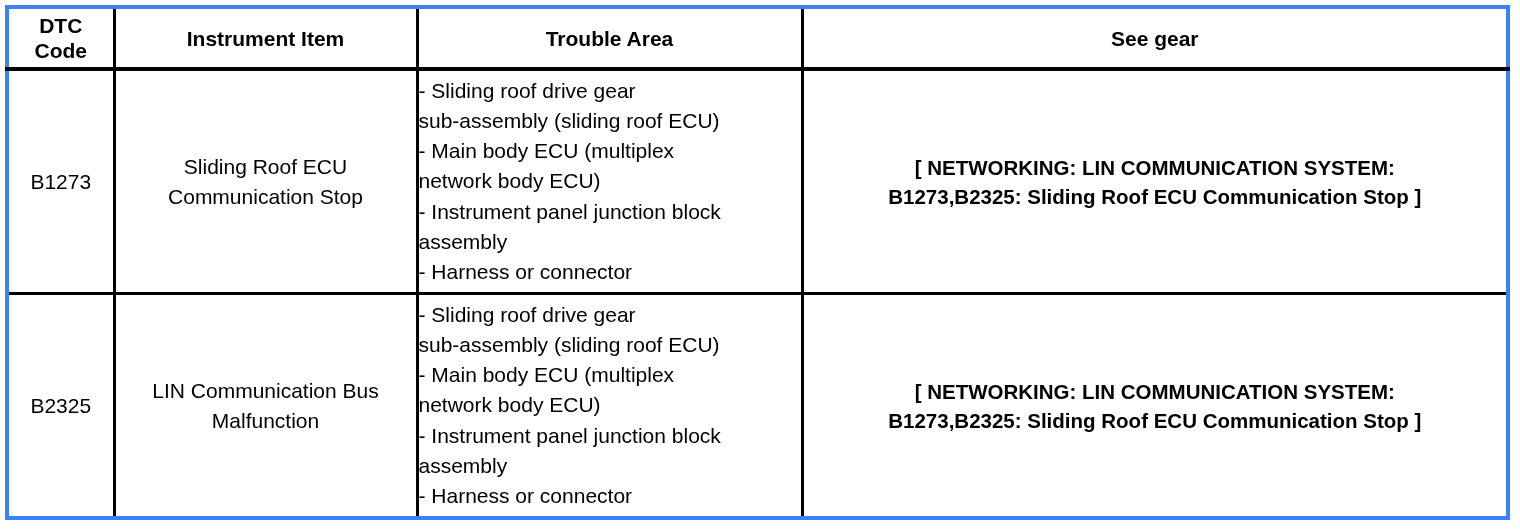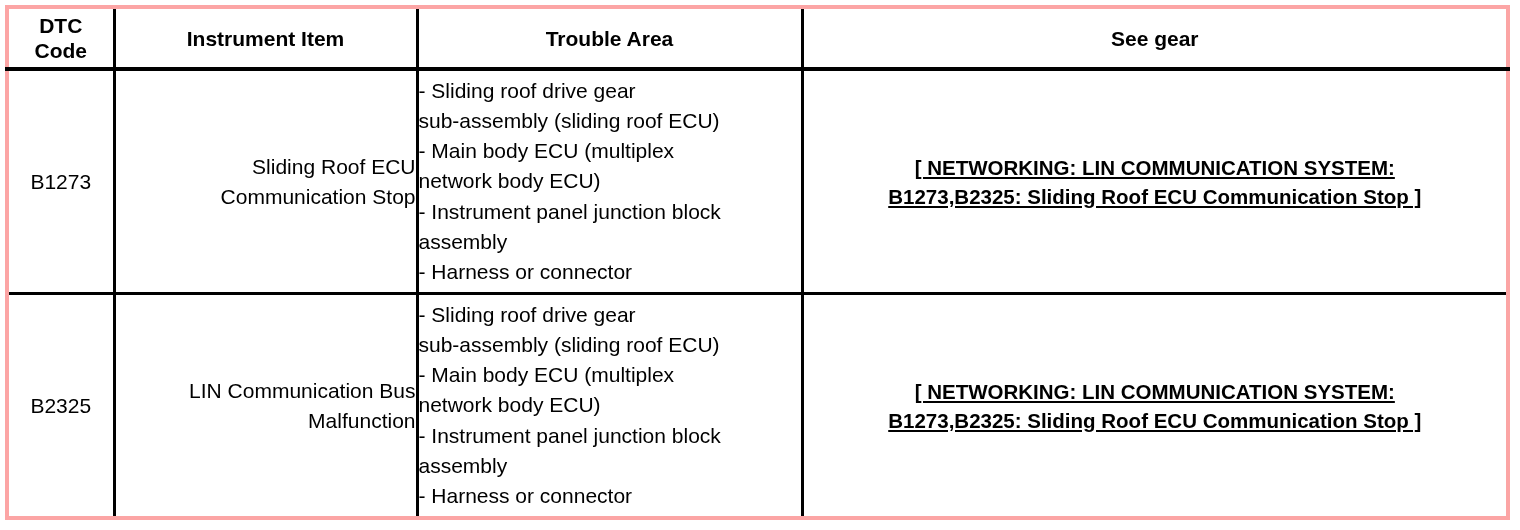--- a/index.html
+++ b/index.html
@@ -23,21 +23,21 @@
     height: 515px;
     box-sizing: border-box;
   }
 
   table.dtc-table {
     width: 100%;
     height: 100%;
     border-collapse: collapse;
     table-layout: fixed;
     box-sizing: border-box;
-    border: 4px solid #fca5a5;
+    border: 4px solid #3b82f6;
   }
 
   table.dtc-table col.c-code    { width: 107px; }
   table.dtc-table col.c-detect  { width: 303px; }
   table.dtc-table col.c-trouble { width: 385px; }
   table.dtc-table col.c-seepage { width: 706px; }
 
   
   thead tr.header-row th {
     border-right: 3px solid #000000;
@@ -67,21 +67,21 @@
   }
 
   td.cell-code {
     text-align: center;
     vertical-align: middle;
     font-size: 21px;
     font-weight: normal;
   }
 
   td.cell-detection {
-    text-align: right;
+    text-align: center;
     vertical-align: middle;
     font-size: 21px;
     padding-left: 7px;
     padding-right: 6px;
     line-height: 30px;
     white-space: pre-line;
   }
 
   td.cell-trouble {
     vertical-align: top;
@@ -99,21 +99,20 @@
     text-align: center;
     vertical-align: middle;
     padding: 4px 10px;
   }
   td.cell-seepage .seepage-text {
     font-weight: bold;
     font-size: 20.5px;
     line-height: 29px;
     white-space: pre-line;
     text-align: center;
-    text-decoration: underline;
   }
 </style>
 </head>
 <body>
 
 <div id="dtc-table-wrap">
   <table class="dtc-table">
     <colgroup>
       <col class="c-code">
       <col class="c-detect">

